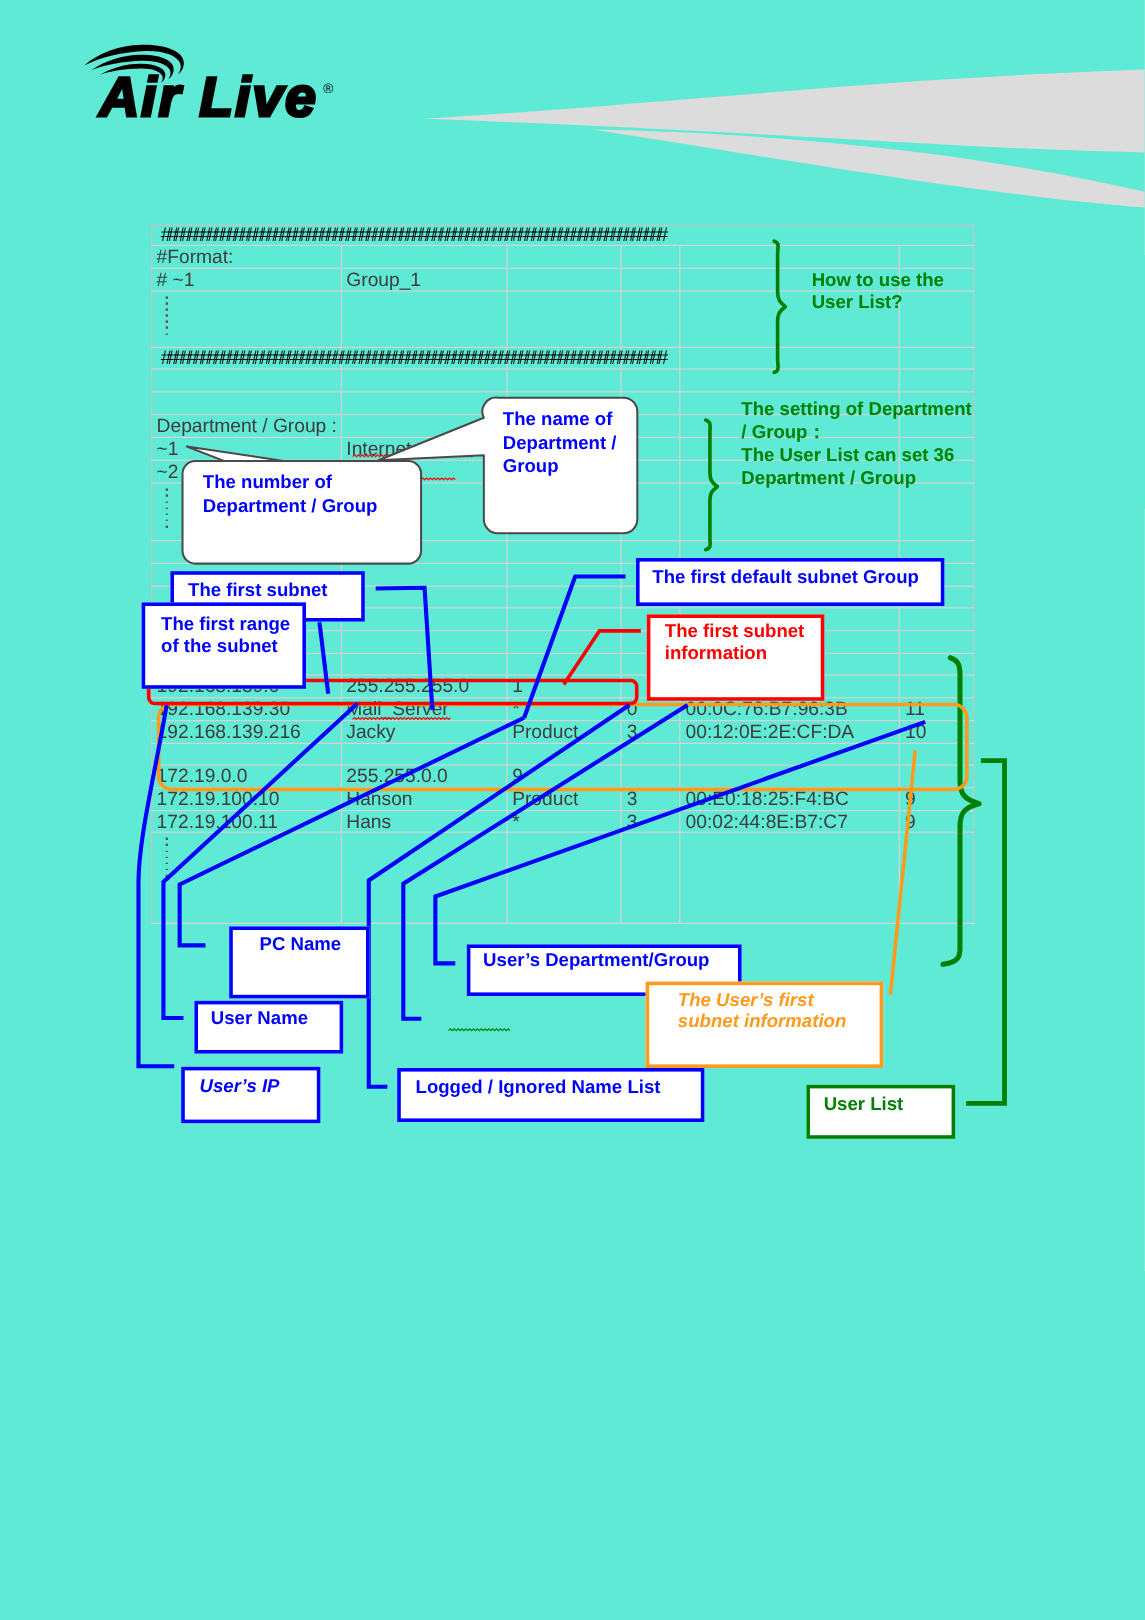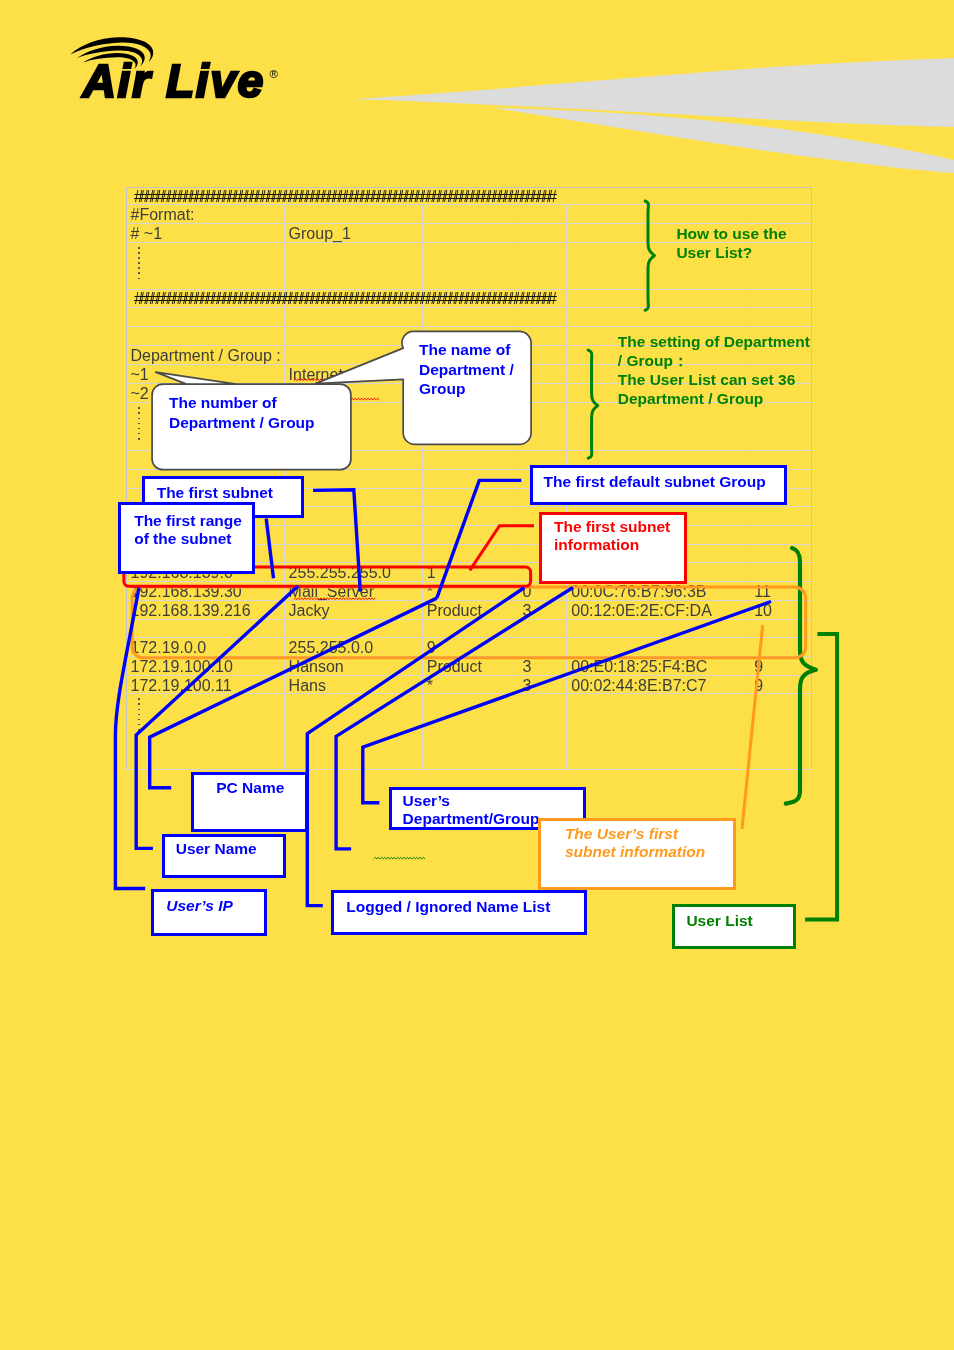--- a/index.html
+++ b/index.html
@@ -1,18 +1,18 @@
 <!DOCTYPE html>
 <html><head>
 <meta charset="utf-8">
 <style>
   html,body{margin:0;padding:0;}
   body{width:954px;height:1350px;background:#fff;
        font-family:"Liberation Sans",sans-serif;overflow:hidden;position:relative;}
-  #page{position:absolute;left:0;top:0;width:954px;height:1350px;background:#fde047;}
+  #page{position:absolute;left:0;top:0;width:954px;height:1350px;background:#5eead4;}
 
   
   #swoosh{position:absolute;left:0;top:0;width:954px;height:180px;}
   #logo{position:absolute;left:57px;top:26px;width:250px;height:86px;}
 
   
   #sheet{position:absolute;left:125.5px;top:187.2px;width:686px;height:583px;}
   #sheet .hline{position:absolute;left:0;width:686px;height:1px;background:#d4d4d4;}
   #sheet .vline{position:absolute;width:1px;background:#d4d4d4;}
   #sheet .frame{position:absolute;left:0;top:0;width:686px;height:583px;
@@ -248,21 +248,21 @@
     </div>
 
   <div class="abox blue" style="left:161.5px;top:834.2px;width:124.5px;height:43.5px;">
     <span style="left:11.2px;top:3.3px;">User Name</span>
     </div>
 
   <div class="abox blue" style="left:151.1px;top:889.3px;width:116.3px;height:46.4px;">
     <span style="left:12.2px;top:4.9px;font-style:italic;">User’s IP</span>
     </div>
 
-  <div class="abox blue" style="left:388.8px;top:787px;width:197px;height:43.3px;">
+  <div class="abox blue" style="left:388.8px;top:787px;width:229px;height:43.3px;">
     <span style="left:10.8px;top:2.3px;">User’s Department/Group</span>
     </div>
 
 
   <div class="abox blue" style="left:330.9px;top:889.7px;width:256.4px;height:45.5px;">
     <span style="left:12.4px;top:5.2px;">Logged / Ignored Name List</span>
     </div>
 
   <div class="abox orange" style="left:537.9px;top:817.9px;width:197.8px;height:72.0px;">
     <span style="left:24px;top:3.7px;font-style:italic;">The User’s first

